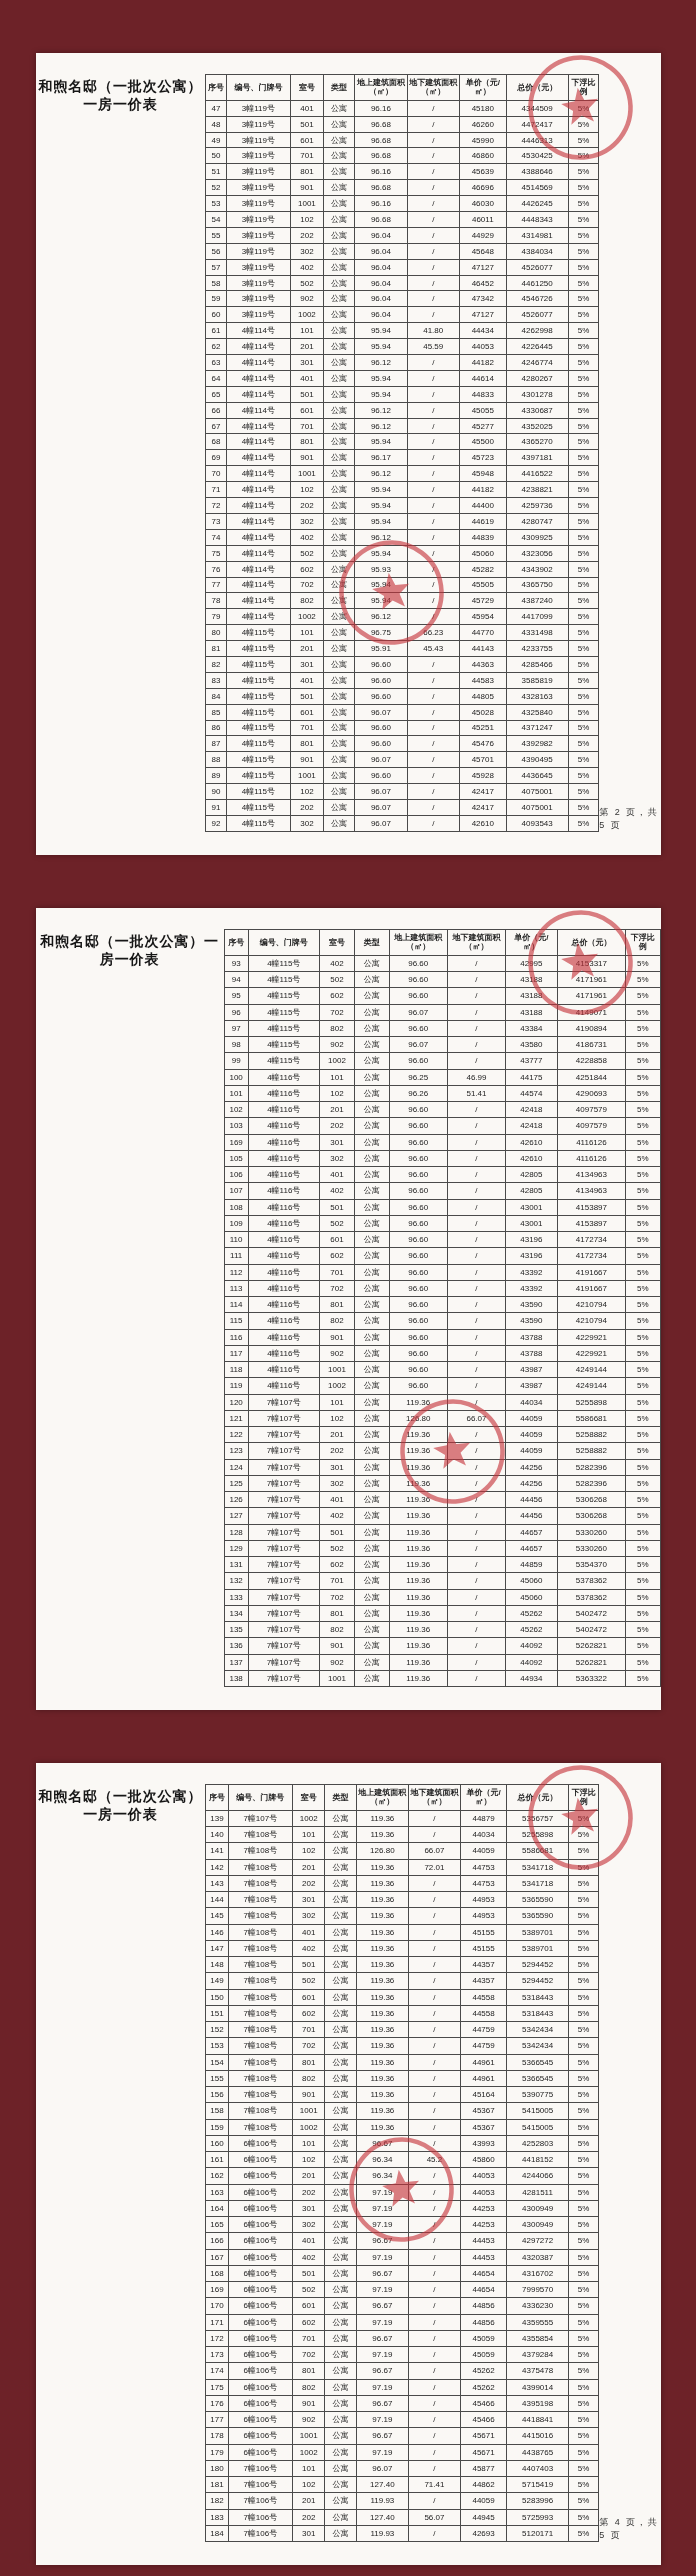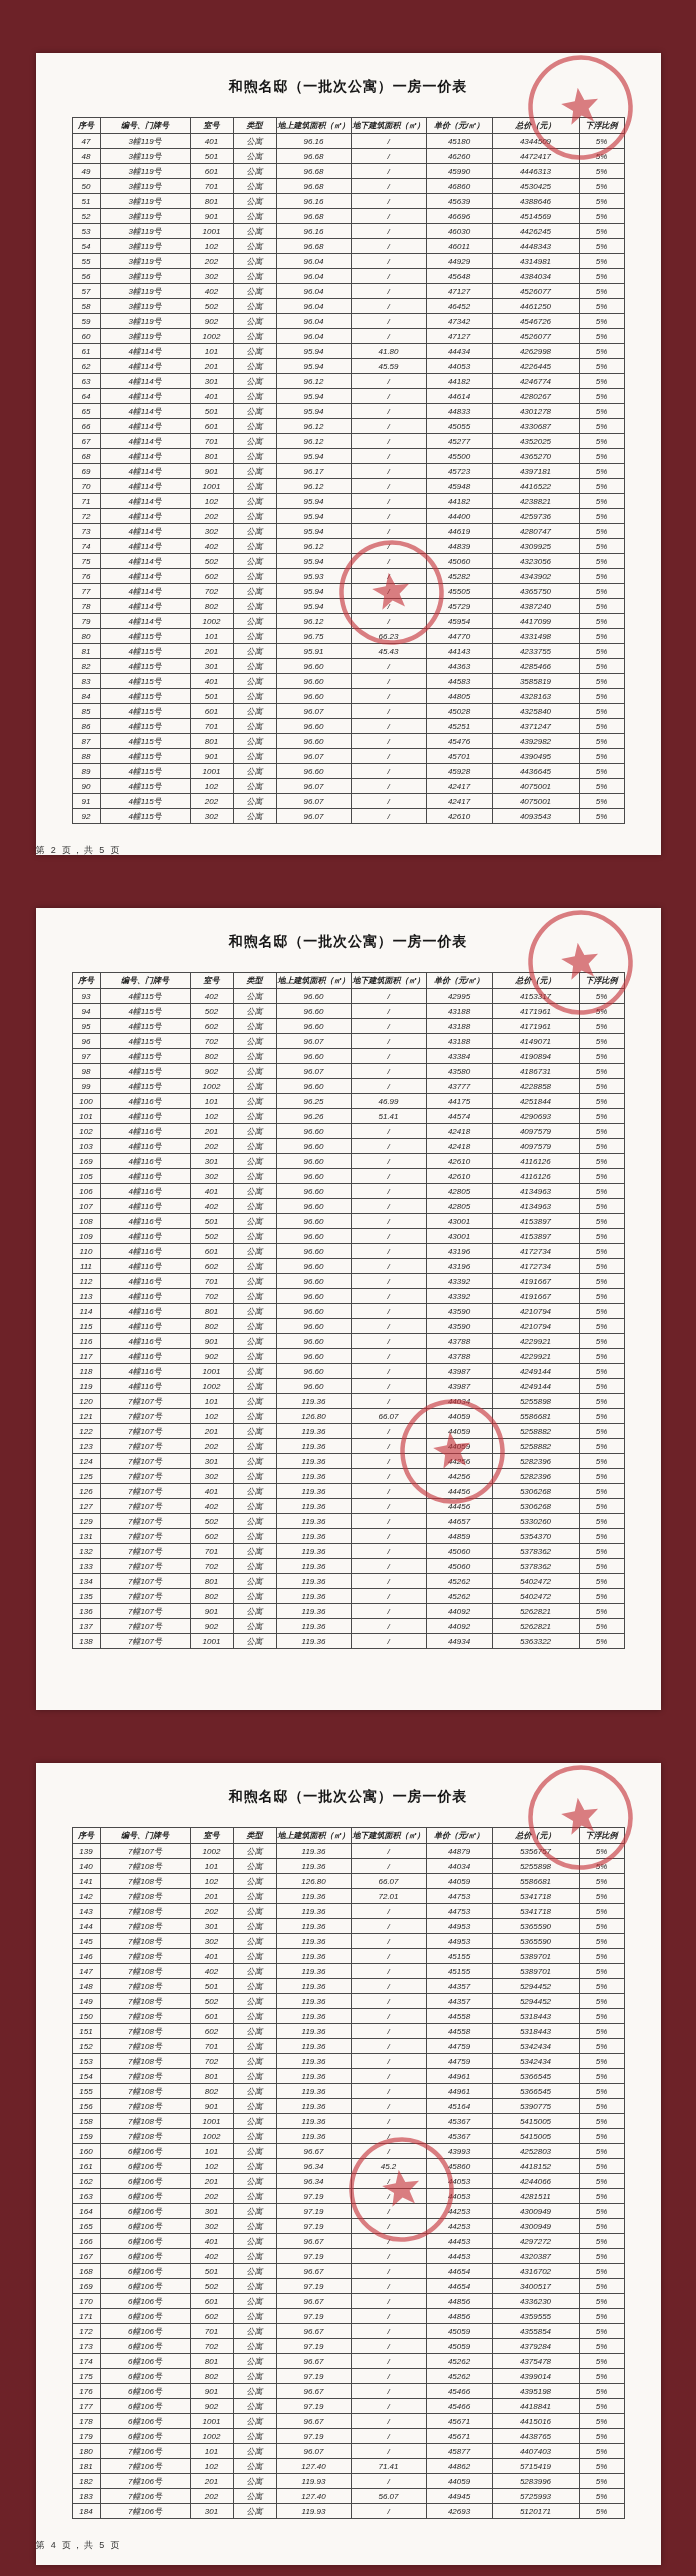--- a/index.html
+++ b/index.html
@@ -11,29 +11,29 @@
     overflow:hidden;
   }
   .canvas{position:relative;width:696px;height:2576px;}
   .page{
     width:625px;height:802px;
     margin:0 auto 53px auto;
     background:#faf8f5;
     position:relative;
     box-sizing:border-box;
     padding:21px 0 22.6px 0;
-    display:flex;flex-direction:column;
+    display:flex;flex-direction:row;
     box-shadow:0 0 5.6px rgba(0,0,0,.35);
   }
   .page:first-child{margin-top:53px;}
   .title{
     font-size:14px;font-weight:bold;color:#161616;
     text-align:center;margin:3.8px 0 9.4px 0;letter-spacing:0.9px;
   }
-  table{border-collapse:collapse;margin:12px auto;table-layout:fixed;font-style:italic;}
+  table{border-collapse:collapse;margin:0 auto;table-layout:fixed;}
   th,td{
     border:0.9px solid #4a4a4a;
     font-size:8px;color:#222;
     text-align:center;vertical-align:middle;
     padding:0 0.9px;overflow:hidden;white-space:nowrap;
   }
   td{height:14px;}
   th{font-weight:bold;line-height:1.2;padding:2.8px 0.9px;white-space:normal;}
   col.c1{width:28px}col.c2{width:90px}col.c3{width:43px}
   col.c4{width:43px}col.c5{width:75px}col.c6{width:75px}
@@ -1028,20 +1028,31 @@
             <td>7幢107号</td>
             <td>402</td>
             <td>公寓</td>
             <td>119.36</td>
             <td>/</td>
             <td>44456</td>
             <td>5306268</td>
             <td>5%</td>
           </tr>
           <tr>
+            <td>128</td>
+            <td>7幢107号</td>
+            <td>501</td>
+            <td>公寓</td>
+            <td>119.36</td>
+            <td>/</td>
+            <td>44657</td>
+            <td>5330260</td>
+            <td>5%</td>
+          </tr>
+          <tr>
             <td>129</td>
             <td>7幢107号</td>
             <td>502</td>
             <td>公寓</td>
             <td>119.36</td>
             <td>/</td>
             <td>44657</td>
             <td>5330260</td>
             <td>5%</td>
           </tr>
@@ -1497,21 +1508,21 @@
             <td>5%</td>
           </tr>
           <tr>
             <td>169</td>
             <td>6幢106号</td>
             <td>502</td>
             <td>公寓</td>
             <td>97.19</td>
             <td>/</td>
             <td>44654</td>
-            <td>3400517</td>
+            <td>7999570</td>
             <td>5%</td>
           </tr>
           <tr>
             <td>170</td>
             <td>6幢106号</td>
             <td>601</td>
             <td>公寓</td>
             <td>96.67</td>
             <td>/</td>
             <td>44856</td>

